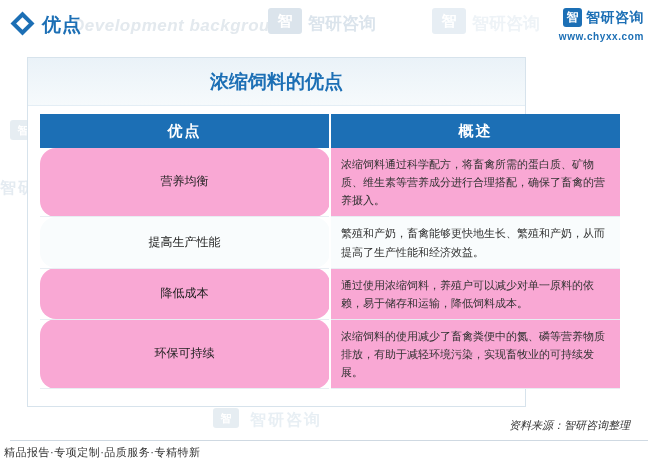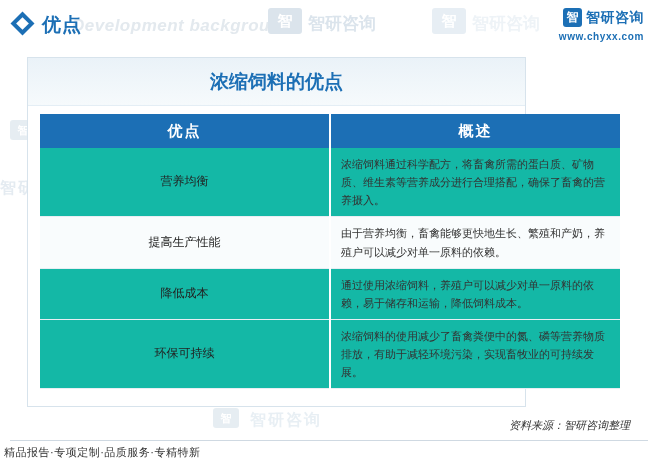--- a/index.html
+++ b/index.html
@@ -161,22 +161,23 @@
     line-height: 1.65;
     border-bottom: 1px solid #e8eef3;
   }
   .tbl tr td:first-child {
     text-align: center;
     font-size: 12px;
     color: #222222;
     width: 132px;
     padding: 7px 4px;
     border-right: 2px solid #ffffff;
-  }
-  .row-a td { background: #14b8a6; }
+    border-radius: 16px;
+  }
+  .row-a td { background: #f9a8d4; }
   .row-b td { background: #f9fcfd; }
 
   
   .wm {
     position: absolute;
     color: rgba(205, 219, 230, 0.55);
     font-size: 16px;
     font-weight: bold;
     letter-spacing: 2px;
     white-space: nowrap;
@@ -259,21 +260,21 @@
         <th>概述</th>
       </tr>
     </thead>
     <tbody>
       <tr class="row-a">
         <td>营养均衡</td>
         <td>浓缩饲料通过科学配方，将畜禽所需的蛋白质、矿物质、维生素等营养成分进行合理搭配，确保了畜禽的营养摄入。</td>
       </tr>
       <tr class="row-b">
         <td>提高生产性能</td>
-        <td>由于营养均衡，畜禽能够更快地生长、繁殖和产奶，养殖户可以减少对单一原料的依赖。</td>
+        <td>繁殖和产奶，畜禽能够更快地生长、繁殖和产奶，从而提高了生产性能和经济效益。</td>
       </tr>
       <tr class="row-a">
         <td>降低成本</td>
         <td>通过使用浓缩饲料，养殖户可以减少对单一原料的依赖，易于储存和运输，降低饲料成本。</td>
       </tr>
       <tr class="row-a">
         <td>环保可持续</td>
         <td>浓缩饲料的使用减少了畜禽粪便中的氮、磷等营养物质排放，有助于减轻环境污染，实现畜牧业的可持续发展。</td>
       </tr>
     </tbody>

